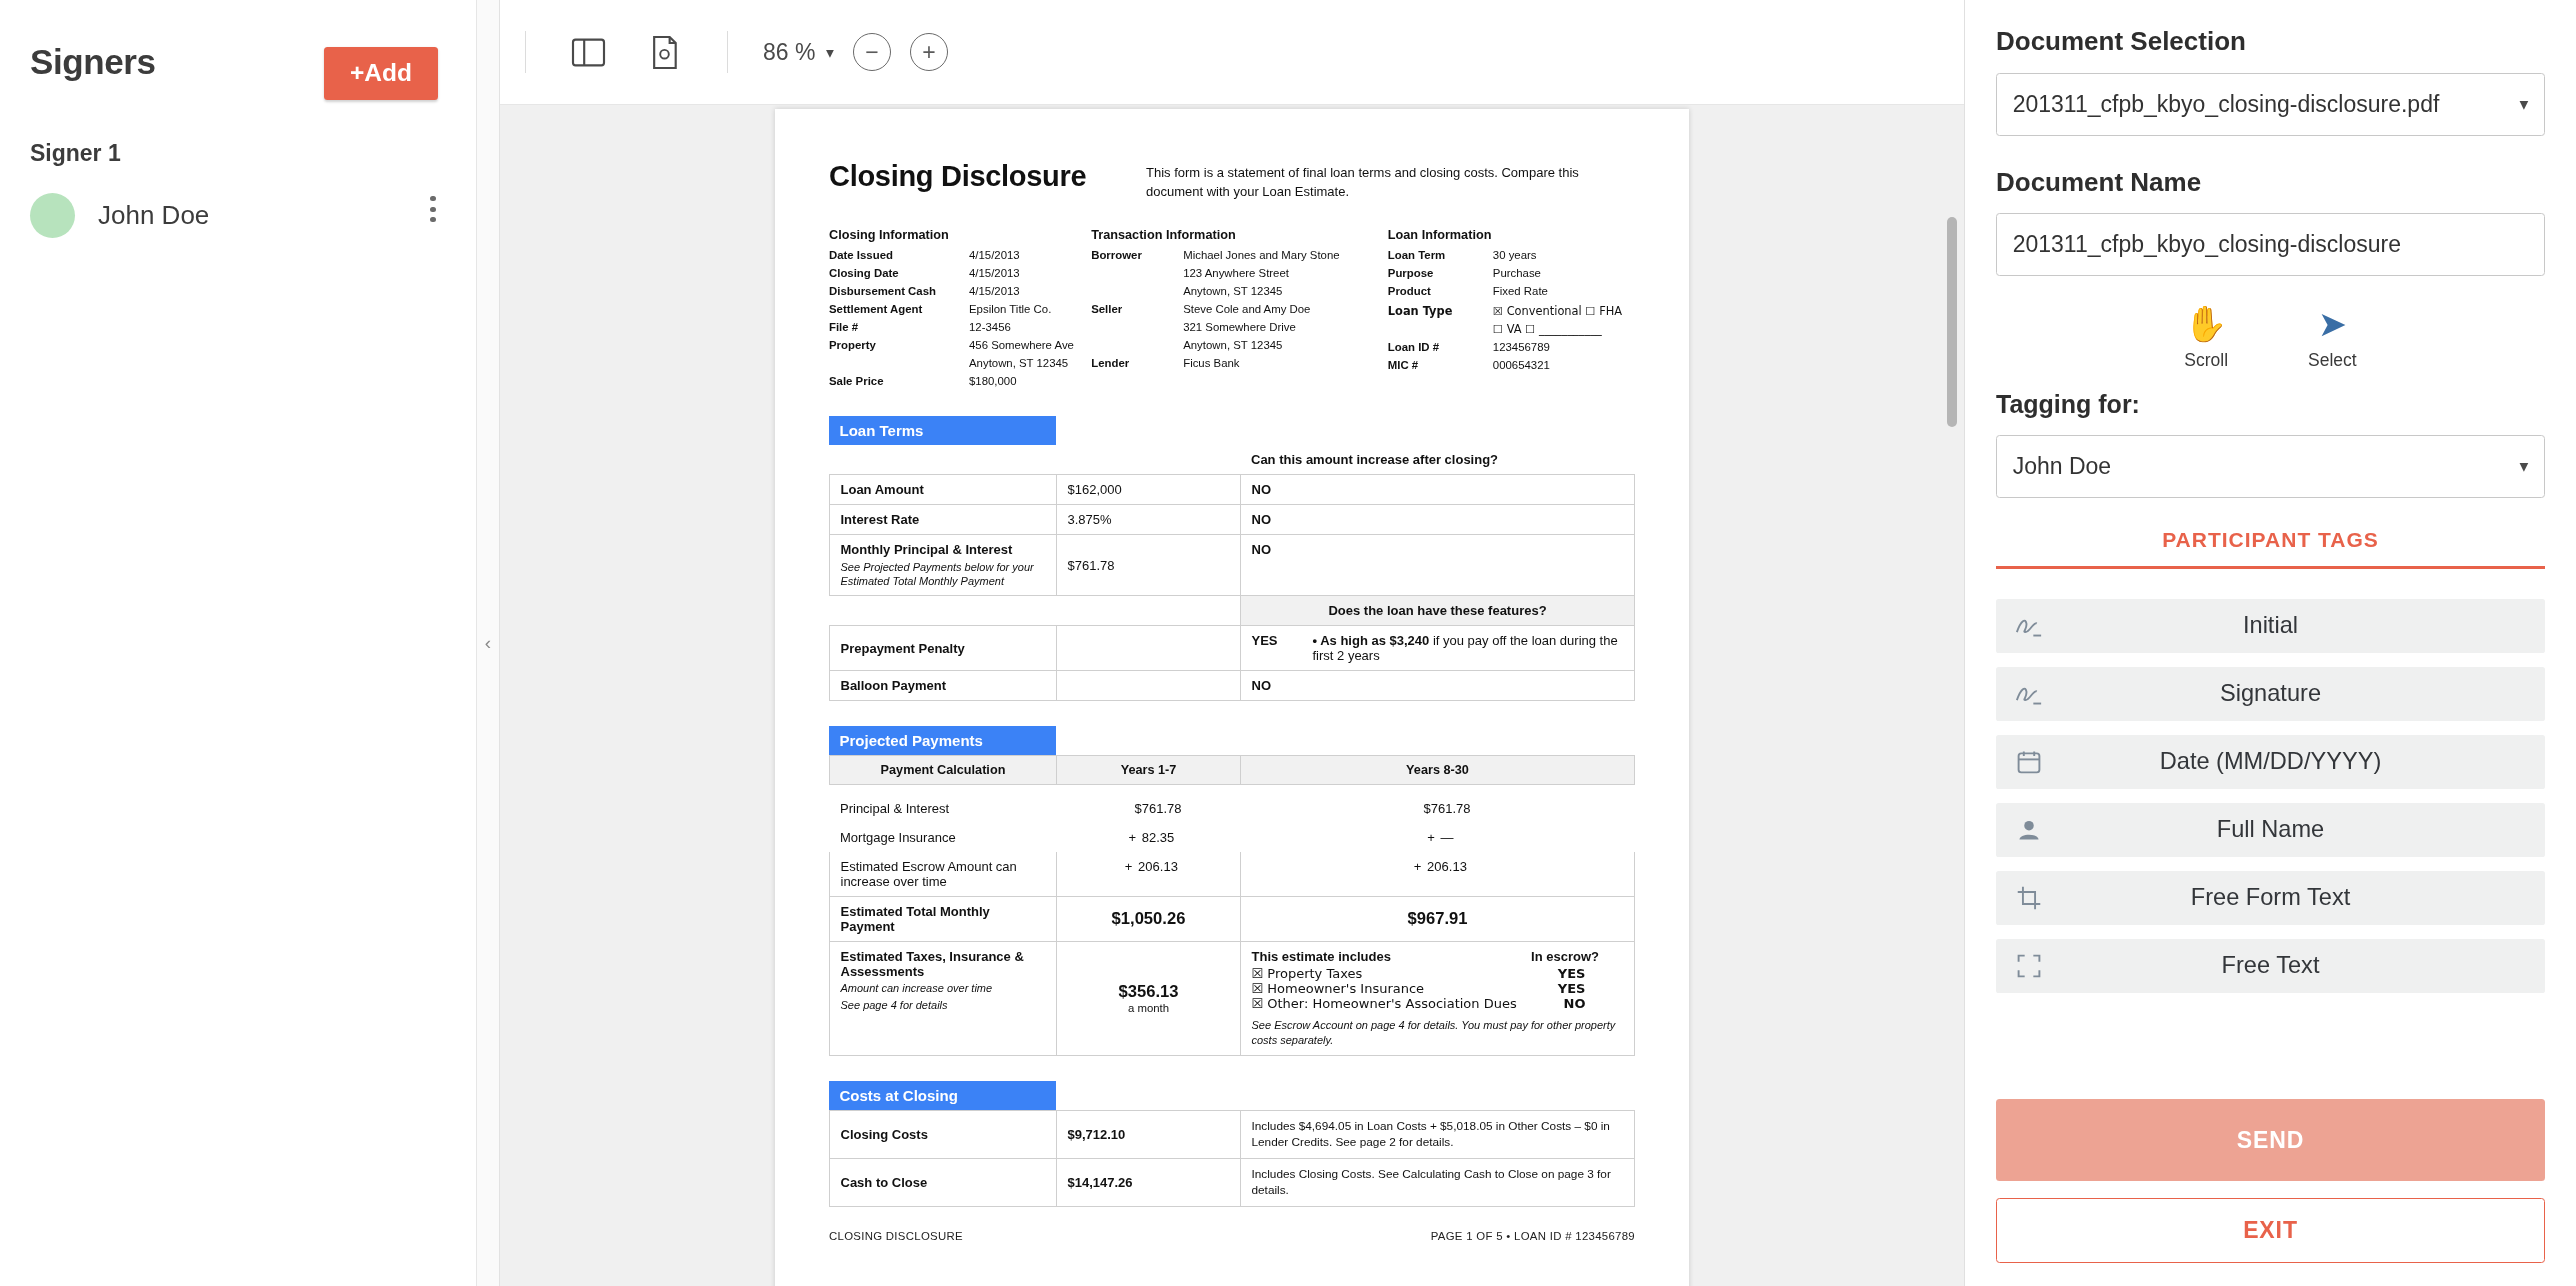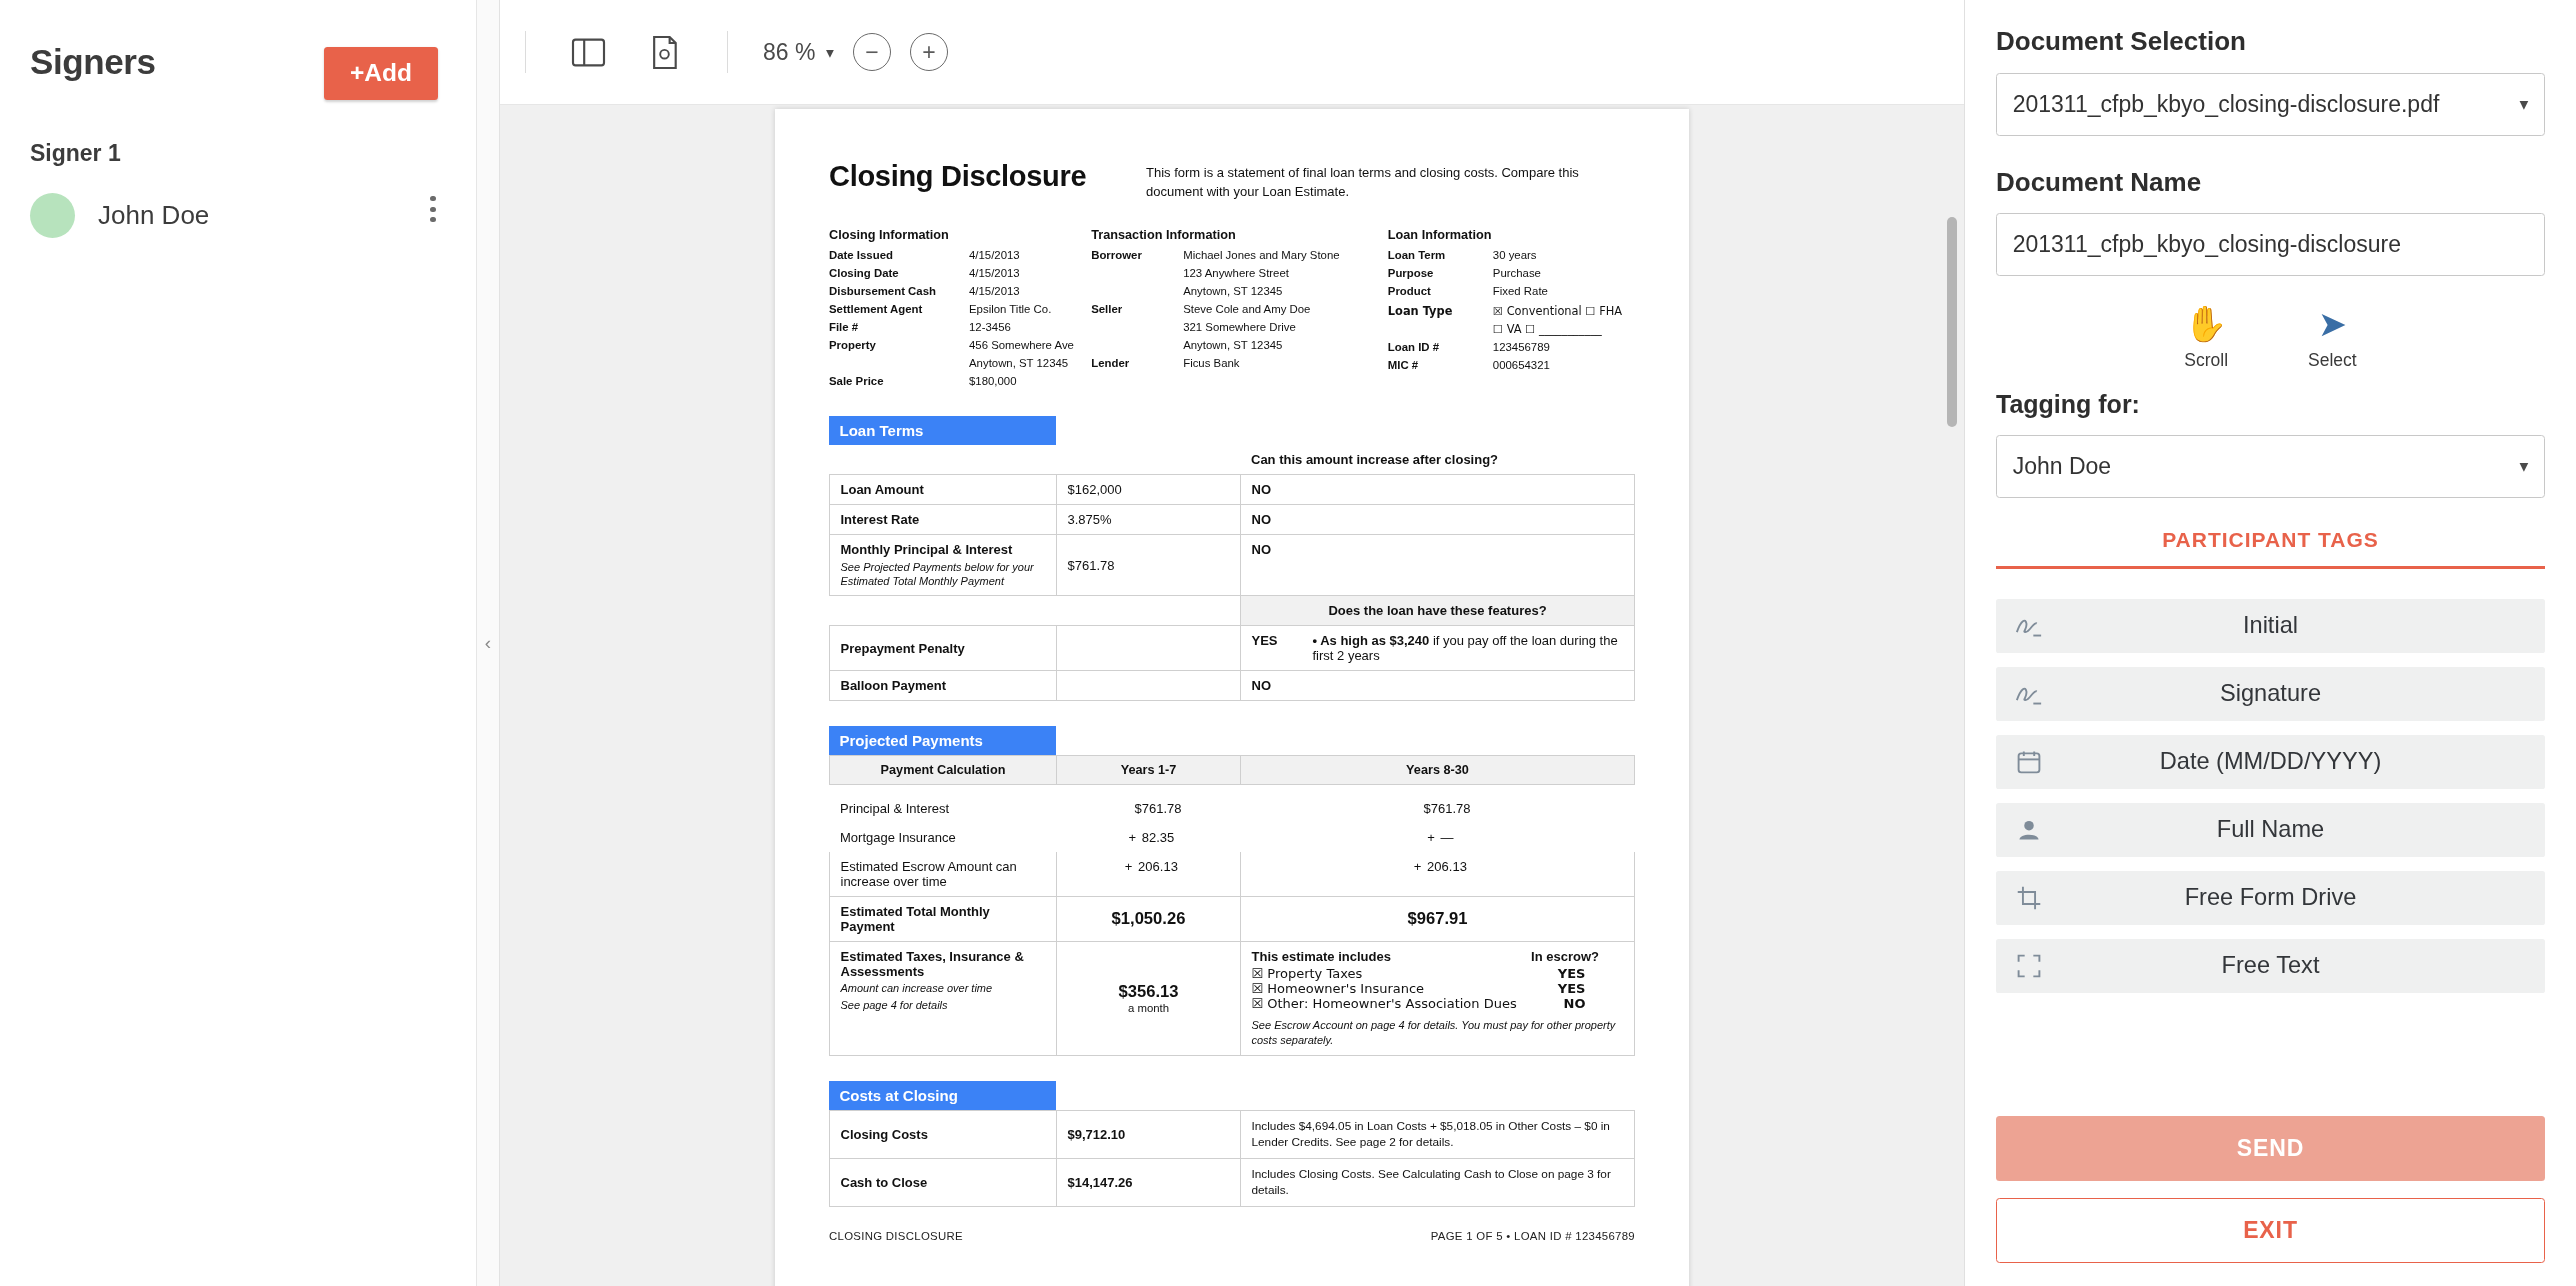--- a/index.html
+++ b/index.html
@@ -184,21 +184,21 @@
   .tag-icon {
     width: 66px; flex:0 0 66px; display:flex; align-items:center; justify-content:center;
     color:#7f8c99;
   }
   .tag-label {
     flex:1 1 auto; text-align:center; font-size: 23.6px; color:#33363a;
     padding-right: 66px;
   }
   .send-btn {
     position:absolute; left:31px; right:31px; bottom: 105px;
-    height: 65px; background:#eda393; color:#fff; border:none; border-radius:3.5px;
+    height: 82px; background:#eda393; color:#fff; border:none; border-radius:3.5px;
     font-size: 23px; font-weight:700; letter-spacing:0.9px; cursor:pointer;
   }
   .exit-btn {
     position:absolute; left:31px; right:31px; bottom: 23px;
     height: 65px; background:#fff; color:#e8624a; border:1.7px solid #e8624a; border-radius:3.5px;
     font-size: 23px; font-weight:700; letter-spacing:0.9px; cursor:pointer;
   }
   .cbx { font-family:"DejaVu Sans", sans-serif; }
 </style>
 </head>
@@ -576,21 +576,21 @@
         </span>
         <span class="tag-label">Full Name</span>
       </div>
       <div class="tag-item">
         <span class="tag-icon">
           <svg width="26" height="26" viewBox="0 0 30 30" fill="none" stroke="#7f8c99" stroke-width="2.2">
             <path d="M8 2 V22 H28"></path>
             <path d="M2 8 H22 V28"></path>
           </svg>
         </span>
-        <span class="tag-label">Free Form Drive</span>
+        <span class="tag-label">Free Form Text</span>
       </div>
       <div class="tag-item">
         <span class="tag-icon">
           <svg width="26" height="26" viewBox="0 0 30 30" fill="none" stroke="#7f8c99" stroke-width="2.2">
             <path d="M3 10 V3 H10 M20 3 H27 V10 M27 20 V27 H20 M10 27 H3 V20"></path>
           </svg>
         </span>
         <span class="tag-label">Free Text</span>
       </div>
     </div>

